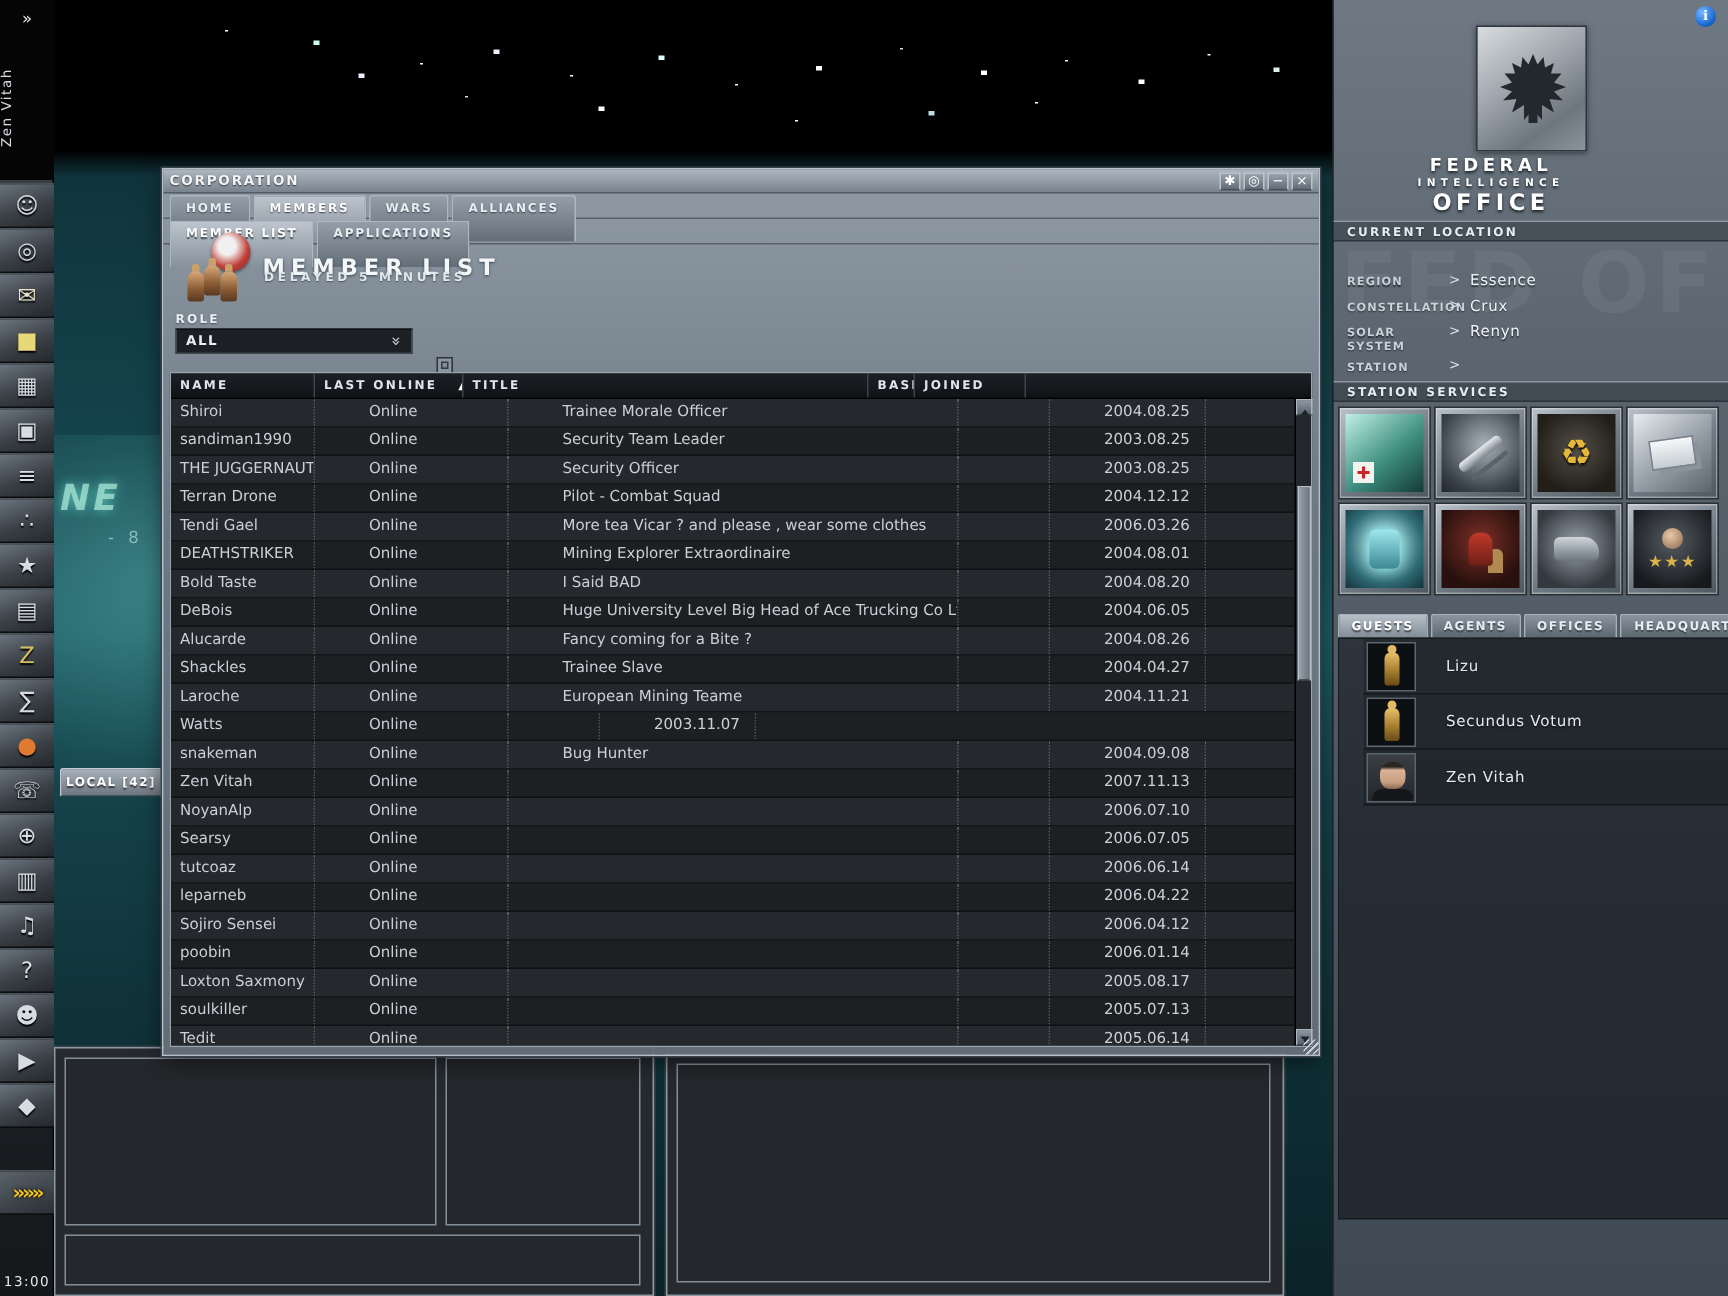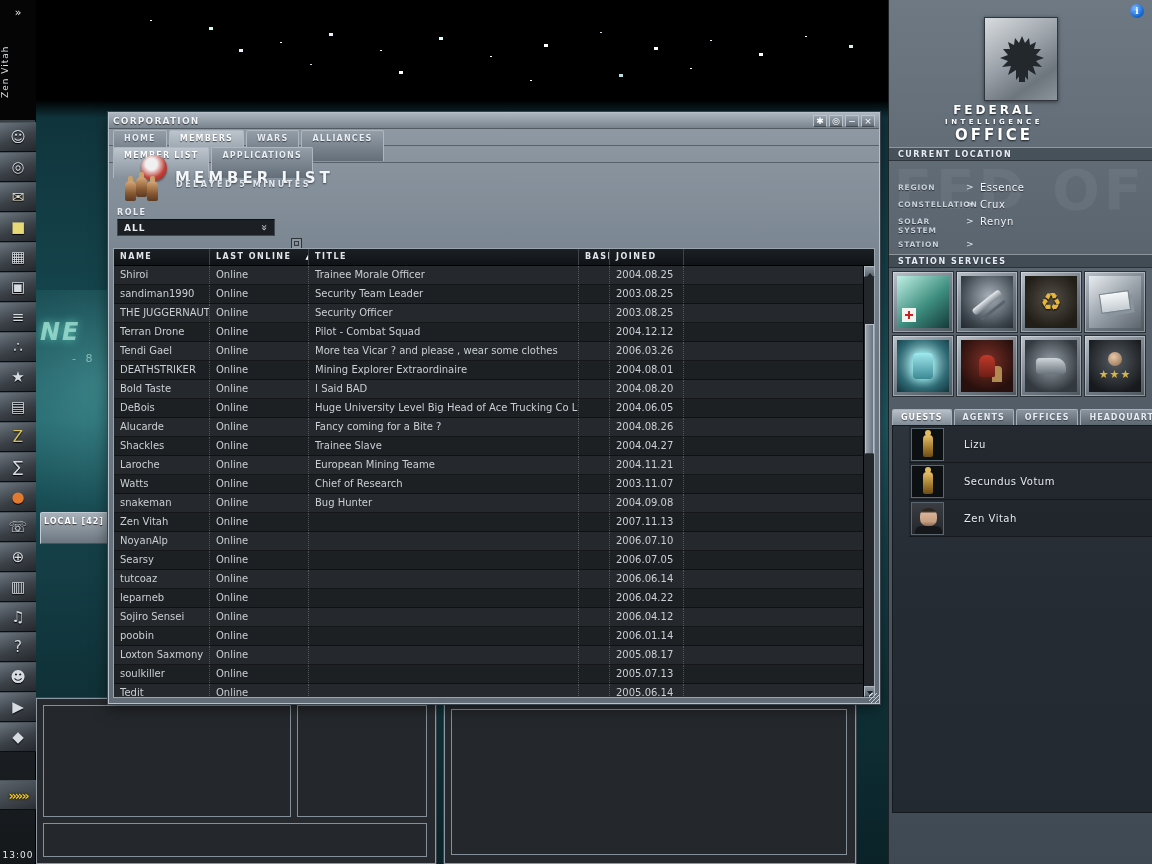--- a/index.html
+++ b/index.html
@@ -17,21 +17,21 @@
       505px 28px 0 1px #fff, 560px 20px 0 0 #eef, 610px 34px 0 1px #fff, 655px 16px 0 0 #fff,
       700px 26px 0 1px #dee, 540px 48px 0 0 #fff, 470px 55px 0 1px #bdd, 380px 60px 0 0 #fff,
       250px 52px 0 1px #fff, 160px 44px 0 0 #cde, 90px 30px 0 1px #eef; }
   .bg-sign { position:absolute; left:40px; top:318px; font-size:24px; font-weight:bold; font-style:italic;
     color:rgba(170,230,215,0.75); letter-spacing:2px; text-shadow:0 0 8px rgba(120,255,230,0.6); }
   .bg-sign-sub { position:absolute; left:72px; top:352px; font-size:11px; color:rgba(190,235,225,0.6); letter-spacing:3px; }
 
   
   .bg-frame { position:absolute; border:1px solid #8d98a2; box-shadow:0 0 0 1px #3a424a; background:#262a2e; z-index:1; }
   .bg-frame .pane { position:absolute; background:#24272b; border:1px solid #858f99; }
-  .bg-tab { position:absolute; left:40px; top:512px; width:68px; height:32px; z-index:1;
+  .bg-tab { position:absolute; left:40px; top:512px; width:68px; height:19px; z-index:1;
     background:linear-gradient(180deg,#a8b1ba,#6d7781); border:1px solid #c3ccd4; border-bottom-color:#4a525a;
     color:#fff; font-size:8px; font-weight:bold; letter-spacing:1px; line-height:18px; text-align:center;
     text-shadow:0 1px 1px #333; border-radius:2px 2px 0 0; }
 
   
   .neocom { position:absolute; left:0; top:0; width:36px; height:864px; z-index:30;
     background:linear-gradient(180deg,#3f464d,#23282d 60%,#15181b); border-right:1px solid #000; }
   .neocom-top { position:absolute; left:0; top:0; width:36px; height:120px; background:#050505; }
   .neocom-expand { display:block; color:#e8edf2; font-size:11px; text-align:center; padding-top:6px; cursor:pointer; }
   .neocom-name { position:absolute; left:0; top:28px; width:36px; height:88px; color:#d8dee4; font-size:9px;
@@ -79,21 +79,21 @@
   .checkbox { width:11px; height:11px; background:linear-gradient(180deg,#9aa3ad,#6a747e); border:1px solid #2e343a;
     box-shadow:inset 0 0 0 2px #8b959f, inset 0 0 0 3px #343a40; }
   .checkbox-label { font-size:8px; font-weight:bold; letter-spacing:1.5px; color:#eaeff4; text-shadow:0 1px 1px #4a525a;margin-top:36px; }
 
   .tablewrap { position:absolute; left:4px; right:4px; top:135px; bottom:5px; border:1px solid #9aa4ae; background:#17191c; }
   .thead { height:17px; background:linear-gradient(180deg,#1c2024,#101316); border-bottom:1px solid #000; display:flex; }
   .th { font-size:8px; font-weight:bold; letter-spacing:1.5px; color:#dfe5ea; line-height:16px; padding:0 6px;
     border-right:1px solid #3c434a; white-space:nowrap; overflow:hidden; cursor:pointer; }
   .th .arrow { font-size:7px; color:#fff; margin-left:14px; }
   .tbody { position:absolute; top:17px; bottom:0; left:0; right:11px; overflow:hidden; }
-  .tr { display:flex; height:19px; border-bottom:1px solid rgba(0,0,0,0.45); cursor:pointer; }
+  .tr { display:flex; height:19px; border-bottom:1px solid rgba(0,0,0,0.45); cursor:pointer;gap:30px; }
   .tr:nth-child(odd)  { background:#25292d; }
   .tr:nth-child(even) { background:#1c2023; }
   .td { font-size:10px; color:#c9cfd4; line-height:18px; padding:0 6px; white-space:nowrap; overflow:hidden;
     border-right:1px dotted rgba(255,255,255,0.22); }
   .c-name{width:96px;} .c-online{width:99px;} .c-title{width:270px;} .c-base{width:31px;} .c-joined{width:74px;} .c-fill{flex:1; border-right:none;}
   .scrollbar { position:absolute; top:17px; bottom:0; right:0; width:11px; background:#23272b; border-left:1px solid #000; }
   .sb-btn { position:absolute; left:0; width:11px; height:11px; background:linear-gradient(180deg,#8d97a1,#5a646e);
     border:1px solid #aeb7c0; border-bottom-color:#3a424a; cursor:pointer; }
   .sb-up{ top:0; } .sb-down{ bottom:0; }
   .sb-btn i { position:absolute; left:2px; border:3px solid transparent; }
@@ -400,21 +400,20 @@
           <span class="td c-name">Laroche</span>
           <span class="td c-online">Online</span>
           <span class="td c-title">European Mining Teame</span>
           <span class="td c-base"></span>
           <span class="td c-joined">2004.11.21</span>
           <span class="td c-fill"></span>
         </div>
         <div class="tr">
           <span class="td c-name">Watts</span>
           <span class="td c-online">Online</span>
-          <span class="td c-title">Chief of Research</span>
           <span class="td c-base"></span>
           <span class="td c-joined">2003.11.07</span>
           <span class="td c-fill"></span>
         </div>
         <div class="tr">
           <span class="td c-name">snakeman</span>
           <span class="td c-online">Online</span>
           <span class="td c-title">Bug Hunter</span>
           <span class="td c-base"></span>
           <span class="td c-joined">2004.09.08</span>

